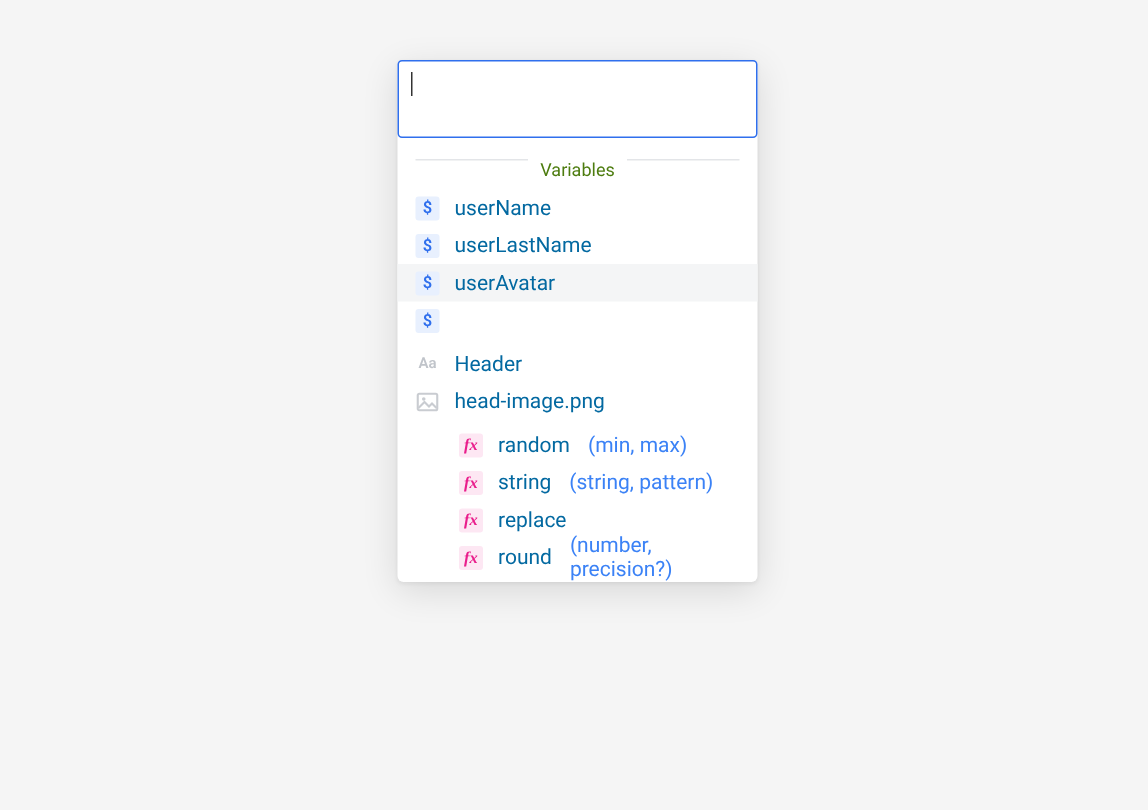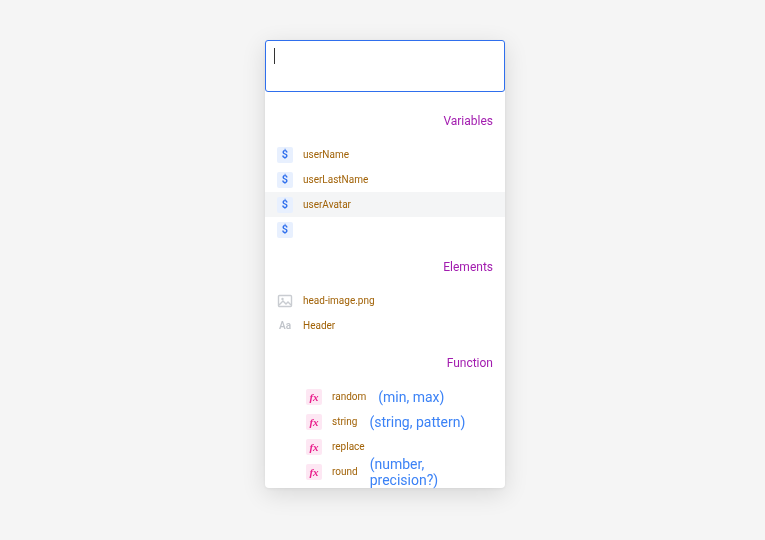--- a/index.html
+++ b/index.html
@@ -37,26 +37,25 @@
     top: 7px;
     width: 1px;
     height: 16px;
     background: #333;
   }
   .section {
     padding: 0 0 4px 0;
   }
   .section-header {
     display: flex;
-    align-items: flex-end;
+    align-items: flex-start;
     gap: 8px;
     padding: 6px 12px 6px 12px;
-    color: #a21caf;
+    color: #4d7c0f;
     font-size: 12px;
-    flex-direction: column;
   }
   .section-header .line {
     flex: 1;
     height: 1px;
     background: #e3e5e8;
   }
   .row {
     display: flex;
     align-items: center;
     gap: 10px;
@@ -93,22 +92,22 @@
   .icon.box {
     border: 1.5px solid #c9ccd1;
     background: transparent;
   }
   .icon.aa {
     color: #c0c4ca;
     font-size: 10px;
     font-weight: 600;
   }
   .row .label {
-    color: #a16207;
-    font-size: 10px;
+    color: #0369a1;
+    font-size: 14px;
   }
   .row .args {
     color: #3b82f6;
     font-size: 14px;
     margin-left: 2px;
   }
   svg { display: block; }
 </style>
 </head>
 <body>
@@ -136,47 +135,37 @@
     <div class="row hover">
       <span class="icon var">$</span>
       <span class="label">userAvatar</span>
     </div>
     <div class="row">
       <span class="icon var">$</span>
     </div>
   </div>
 
   <div class="section">
-    <div class="section-header">
-      <div class="line"></div>
-      <span>Elements</span>
-      <div class="line"></div>
+    <div class="row">
+      <span class="icon aa">Aa</span>
+      <span class="label">Header</span>
     </div>
     <div class="row">
       <span class="icon">
         <svg width="16" height="16" viewBox="0 0 16 16">
             <rect x="1.5" y="2.5" width="13" height="11" rx="1" fill="none" stroke="#c9ccd1" stroke-width="1.4"></rect>
             <circle cx="5.5" cy="6" r="1.2" fill="#c9ccd1"></circle>
             <path d="M2 12 L6 8 L9 11 L11 9 L14 12" fill="none" stroke="#c9ccd1" stroke-width="1.4"></path>
           </svg>
       </span>
       <span class="label">head-image.png</span>
     </div>
-    <div class="row">
-      <span class="icon aa">Aa</span>
-      <span class="label">Header</span>
-    </div>
   </div>
 
   <div class="section">
-    <div class="section-header">
-      <div class="line"></div>
-      <span>Function</span>
-      <div class="line"></div>
-    </div>
     <div class="row">
       <span class="icon fx">fx</span>
       <span class="label">random</span>
       <span class="args">(min, max)</span>
     </div>
     <div class="row">
       <span class="icon fx">fx</span>
       <span class="label">string</span>
       <span class="args">(string, pattern)</span>
     </div>

